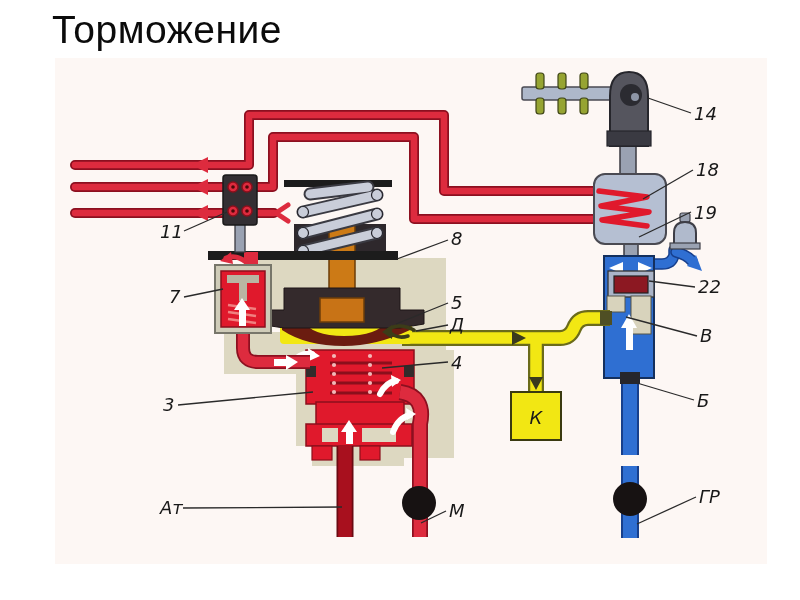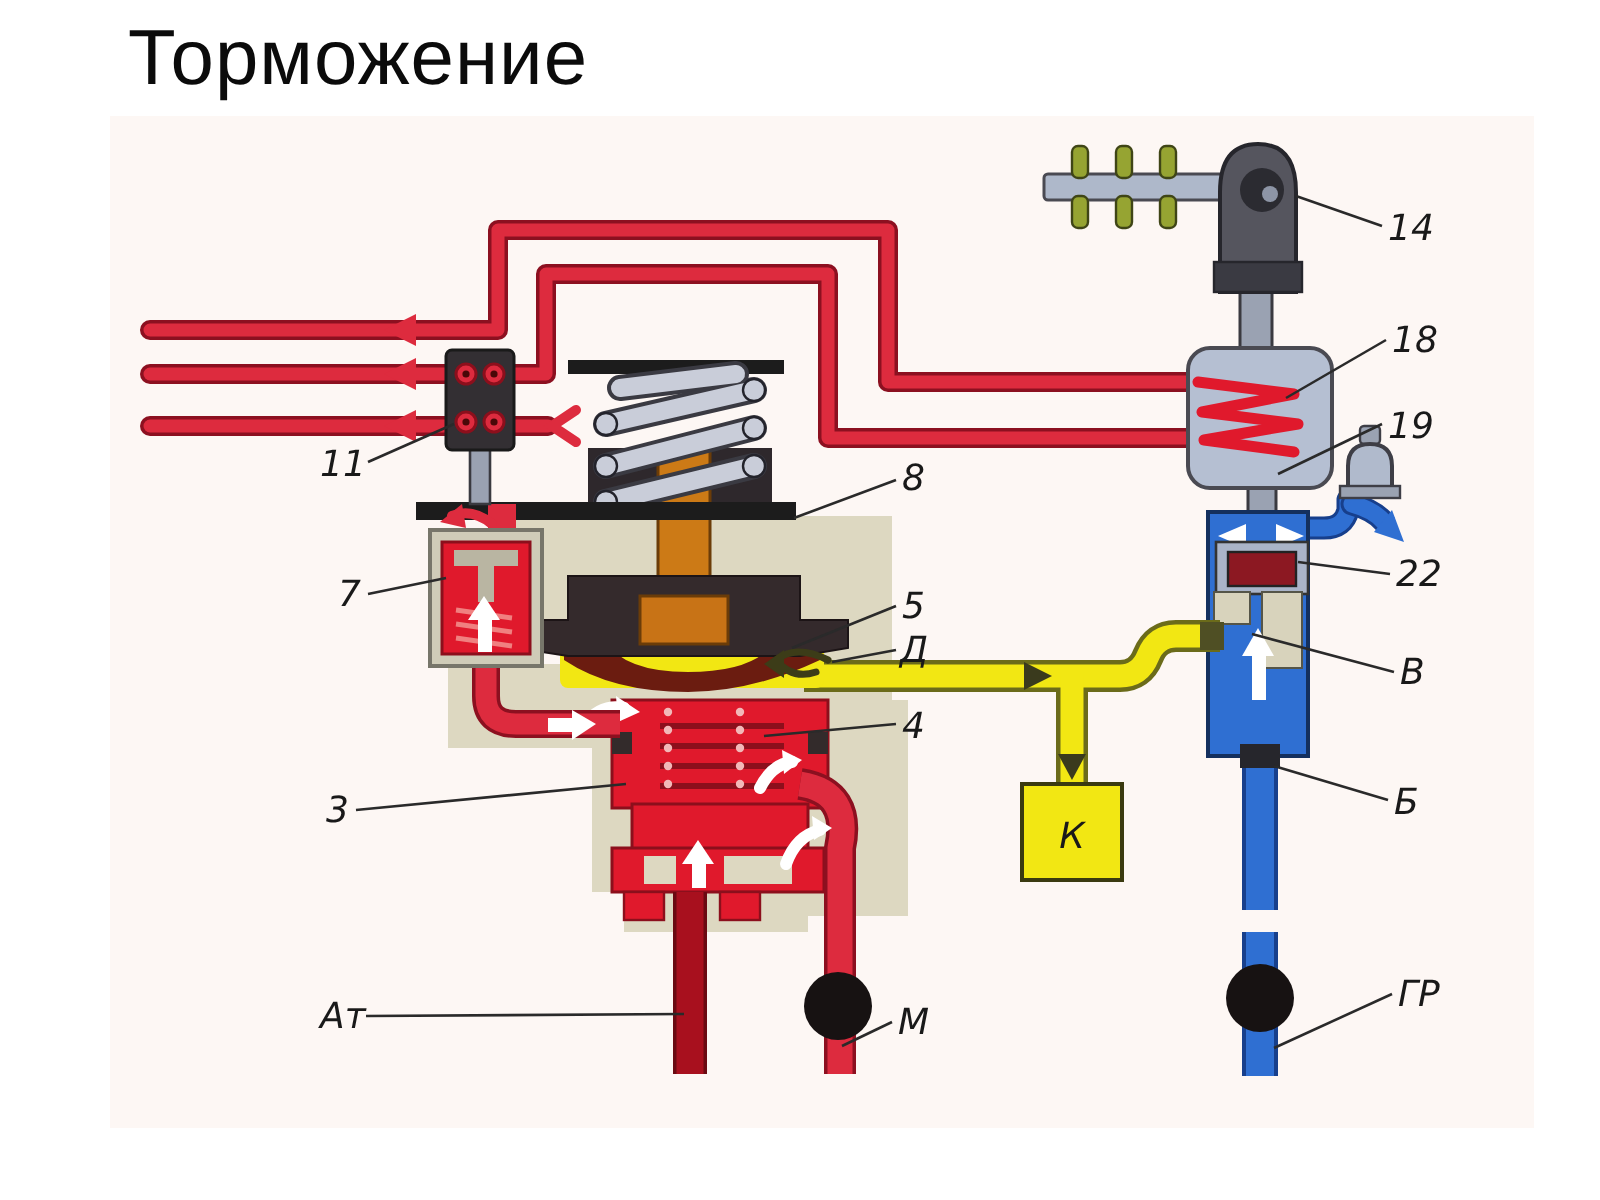--- a/index.html
+++ b/index.html
@@ -1,18 +1,18 @@
 <!DOCTYPE html>
 <html><head>
 <meta charset="utf-8">
 <style>
   html,body{margin:0;padding:0;background:#fff;}
   .stage{position:relative;width:800px;height:600px;background:#ffffff;overflow:hidden;
          font-family:"Liberation Sans",sans-serif;}
-  .page-title{position:absolute;left:64px;top:8px;font-size:39px;color:#0b0b0b;
+  .page-title{position:absolute;left:52px;top:8px;font-size:39px;color:#0b0b0b;
               font-family:"Liberation Sans",sans-serif;font-weight:400;letter-spacing:0.5px;}
   svg{position:absolute;left:0;top:0;}
   .lbl{font-family:"DejaVu Sans",sans-serif;font-style:italic;font-size:18px;fill:#191919;}
   .leader{stroke:#2a2a2a;stroke-width:1.3;fill:none;}
   .pipeOut{stroke:#8c1020;stroke-width:10;fill:none;stroke-linejoin:round;stroke-linecap:round;}
   .pipeRed{stroke:#dd2b3e;stroke-width:6.5;fill:none;stroke-linejoin:round;stroke-linecap:round;}
   .warr{fill:#ffffff;}
 </style>
 </head>
 <body>

